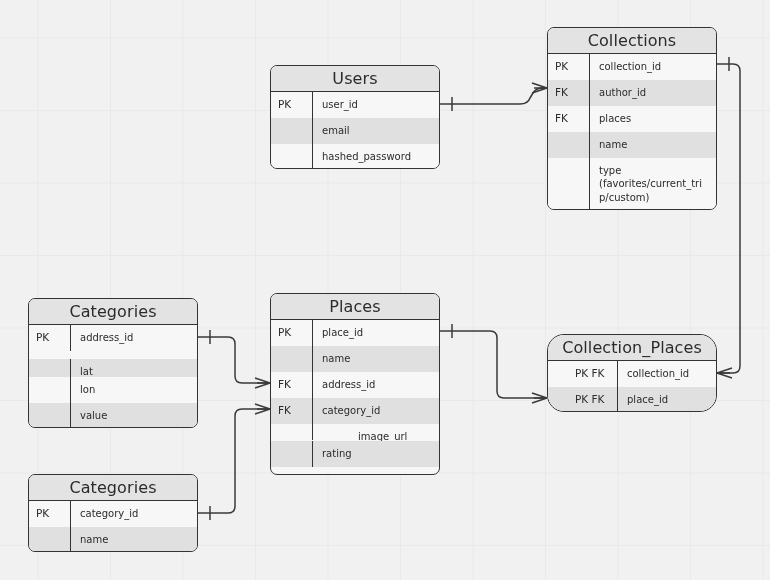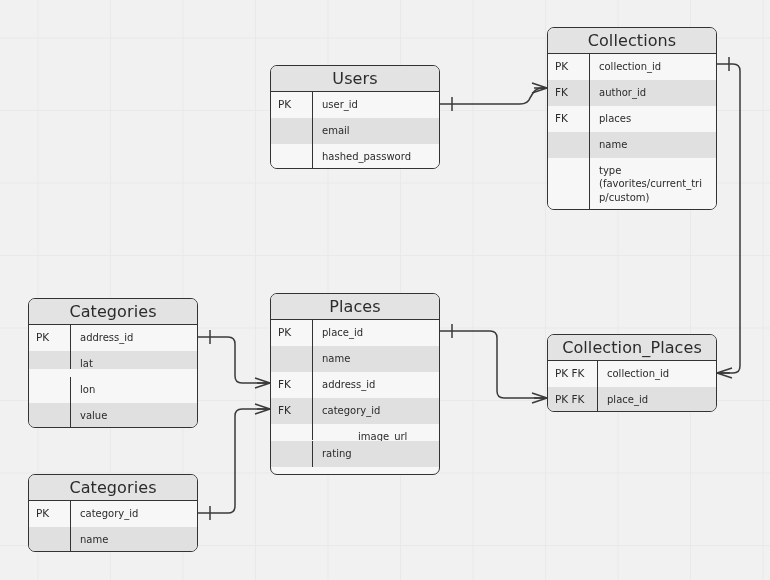--- a/index.html
+++ b/index.html
@@ -71,21 +71,21 @@
     box-sizing: border-box;
     width: 42px;
     flex: 0 0 42px;
     border-right: 1.6px solid #333333;
     height: 100%;
     font-size: 10.5px;
     color: #2b2b2b;
     padding: 6px 0 0 7px;
     white-space: nowrap;
   }
-  .row.wide-key .key { width: 50px; flex: 0 0 50px; }
+  .row.wide-key .key { width: 50px; flex: 0 0 50px; margin-left: 20px; }
   .row .field {
     box-sizing: border-box;
     padding: 6px 6px 0 9px;
     font-size: 10px;
     color: #2b2b2b;
     line-height: 13.4px;
     word-break: break-all;
     white-space: pre-wrap;
   }
 </style>
@@ -180,21 +180,21 @@
       </div>
       <div class="entity" style="left: 28px; top: 298px; width: 170px; height: 130px;">
         <div class="title-wrap" style="height: 26px;">
           <div class="entity-title">Categories</div>
         </div>
         <div class="rows">
           <div class="row plain" style="top: 26px; height: 26px;">
             <div class="key">PK</div>
             <div class="field">address_id</div>
           </div>
-          <div class="row alt" style="top: 52px; height: 18px;">
+          <div class="row alt" style="top: 60px; height: 18px;">
             <div class="key"></div>
             <div class="field">lat</div>
           </div>
           <div class="row plain" style="top: 78px; height: 26px;">
             <div class="key"></div>
             <div class="field">lon</div>
           </div>
           <div class="row alt" style="top: 104px; height: 26px;">
             <div class="key"></div>
             <div class="field">value</div>
@@ -225,21 +225,21 @@
           <div class="row plain" style="top: 130px; height: 16px; gap: 36px;">
             <div class="key"></div>
             <div class="field">image_url</div>
           </div>
           <div class="row alt" style="top: 147px; height: 26px;">
             <div class="key"></div>
             <div class="field">rating</div>
           </div>
         </div>
       </div>
-      <div class="entity" style="left: 547px; top: 334px; width: 170px; height: 78px;">
+      <div class="entity" style="left: 547px; top: 334px; width: 170px; height: 78px; border-radius: 17px;">
         <div class="title-wrap" style="height: 26px;">
           <div class="entity-title">Collection_Places</div>
         </div>
         <div class="rows">
           <div class="row plain wide-key" style="top: 26px; height: 26px;">
             <div class="key">PK FK</div>
             <div class="field">collection_id</div>
           </div>
           <div class="row alt wide-key" style="top: 52px; height: 26px;">
             <div class="key">PK FK</div>

